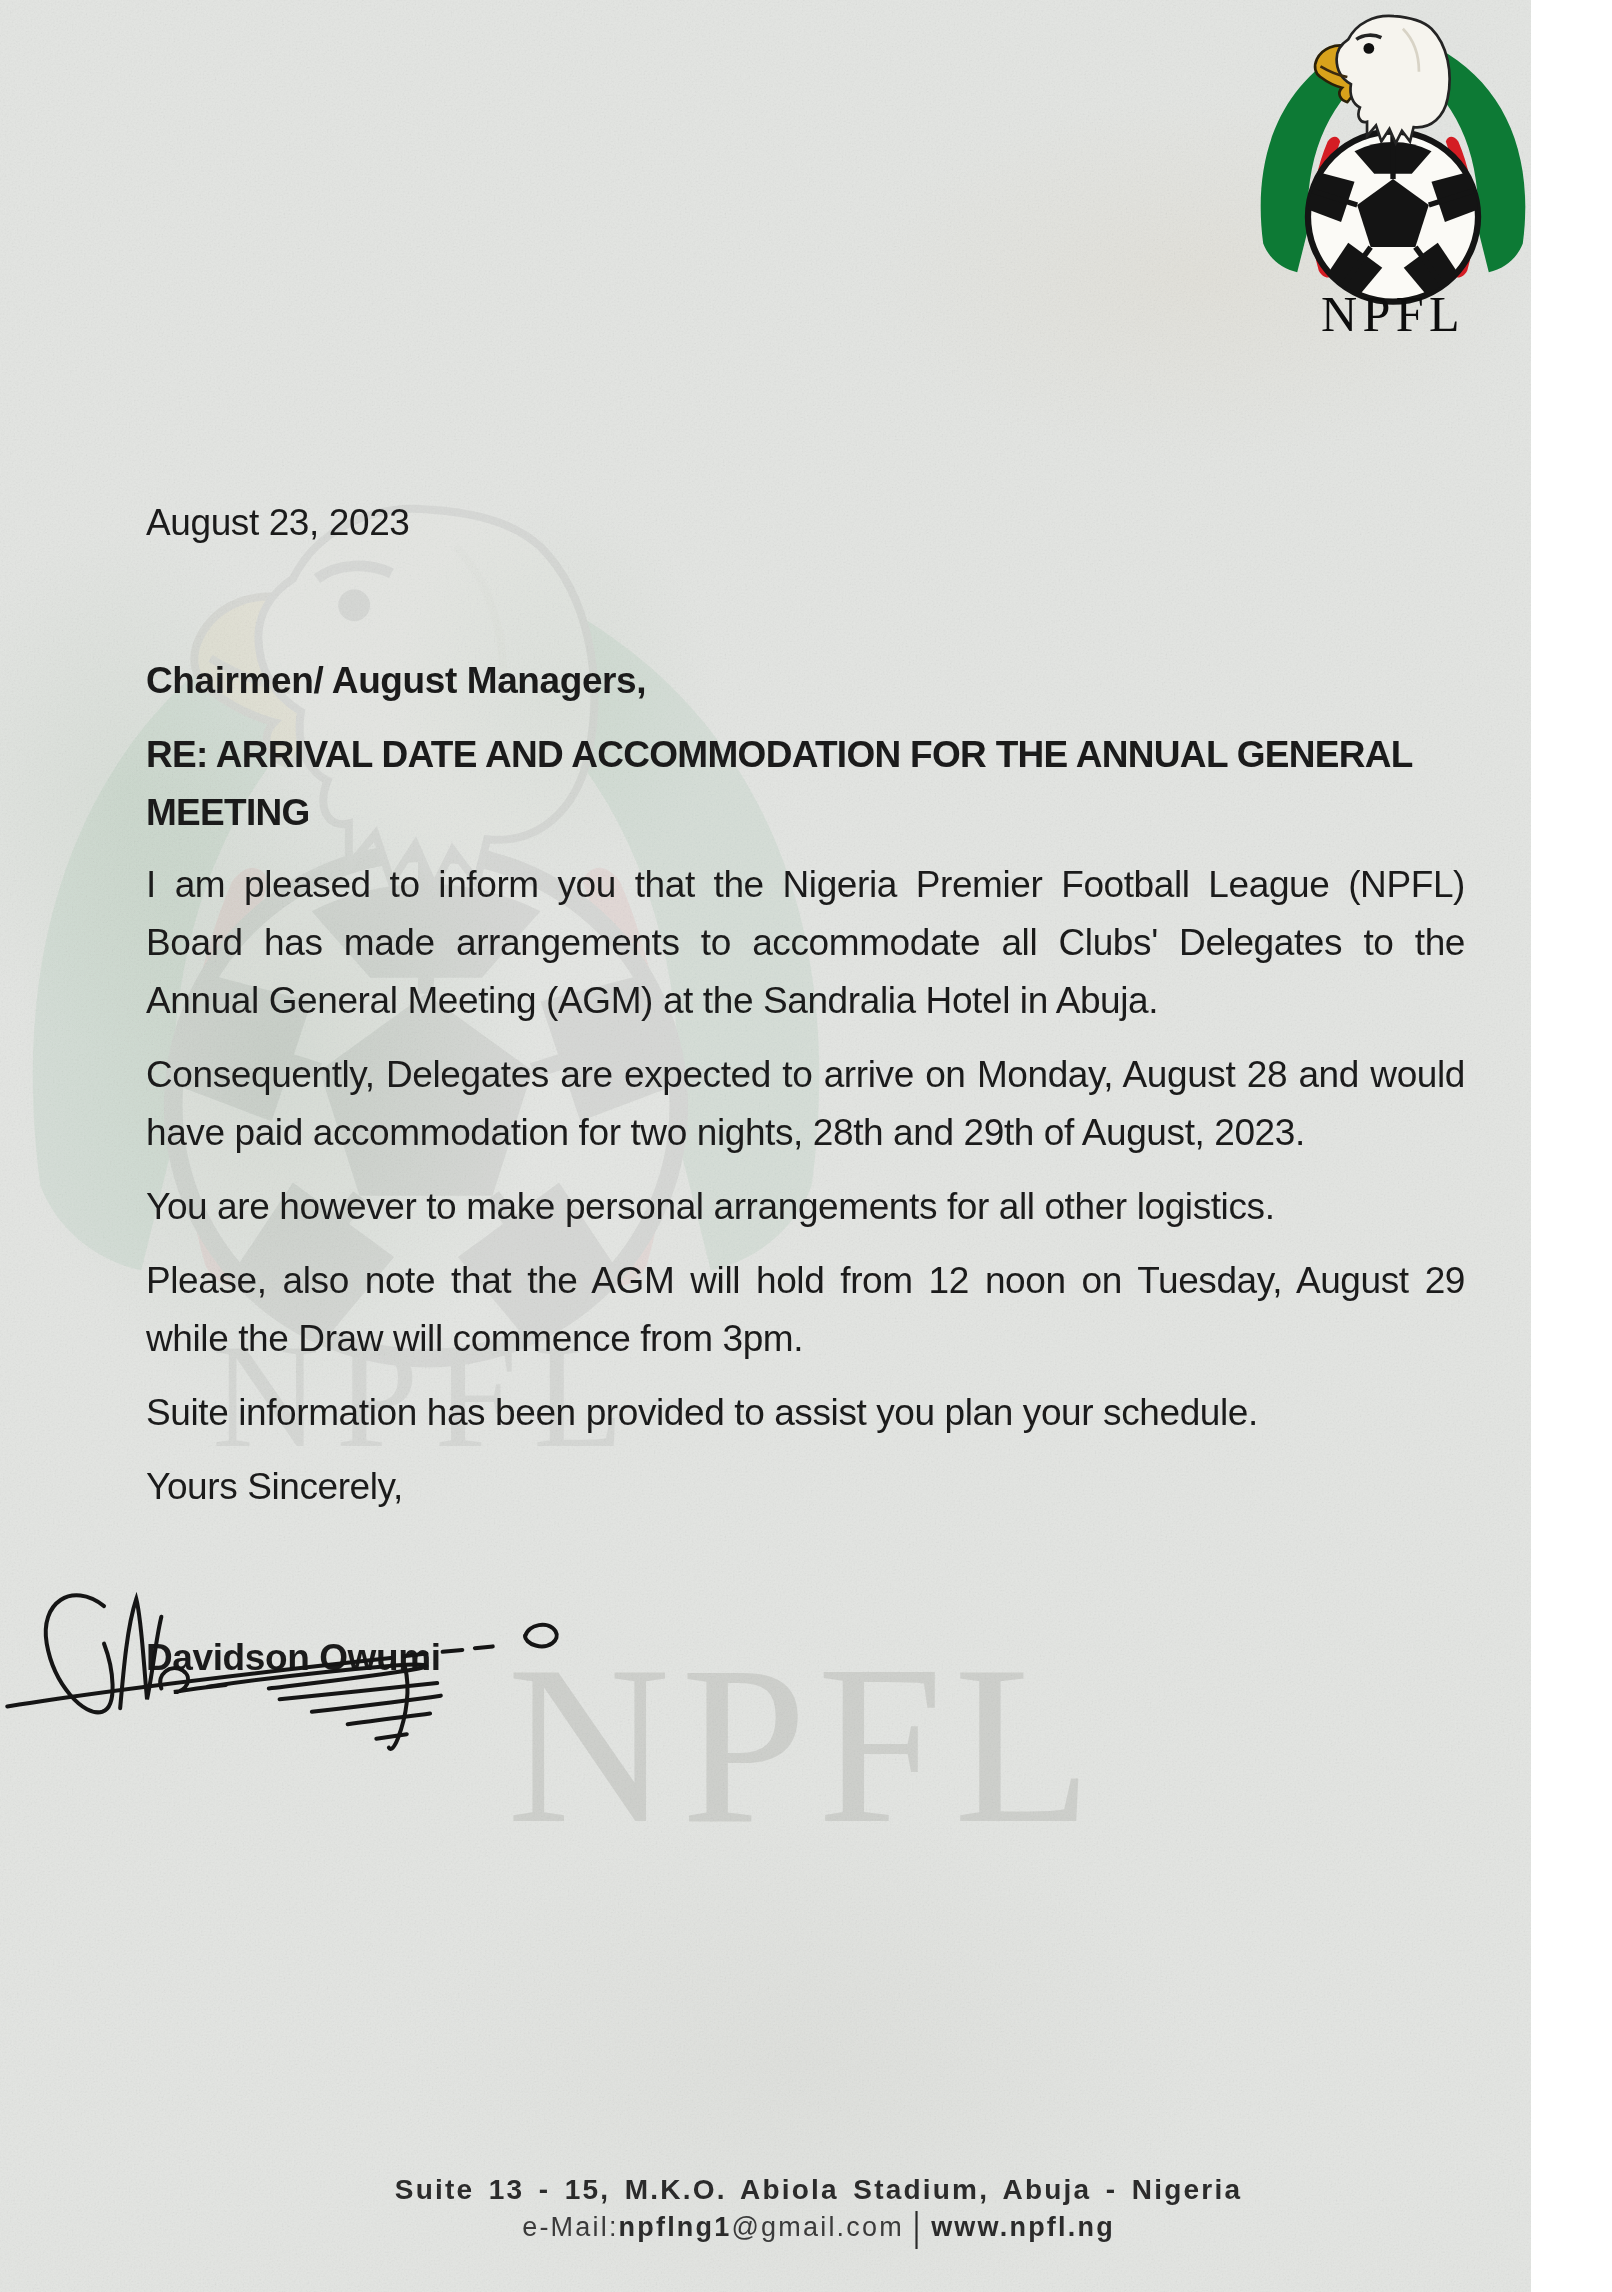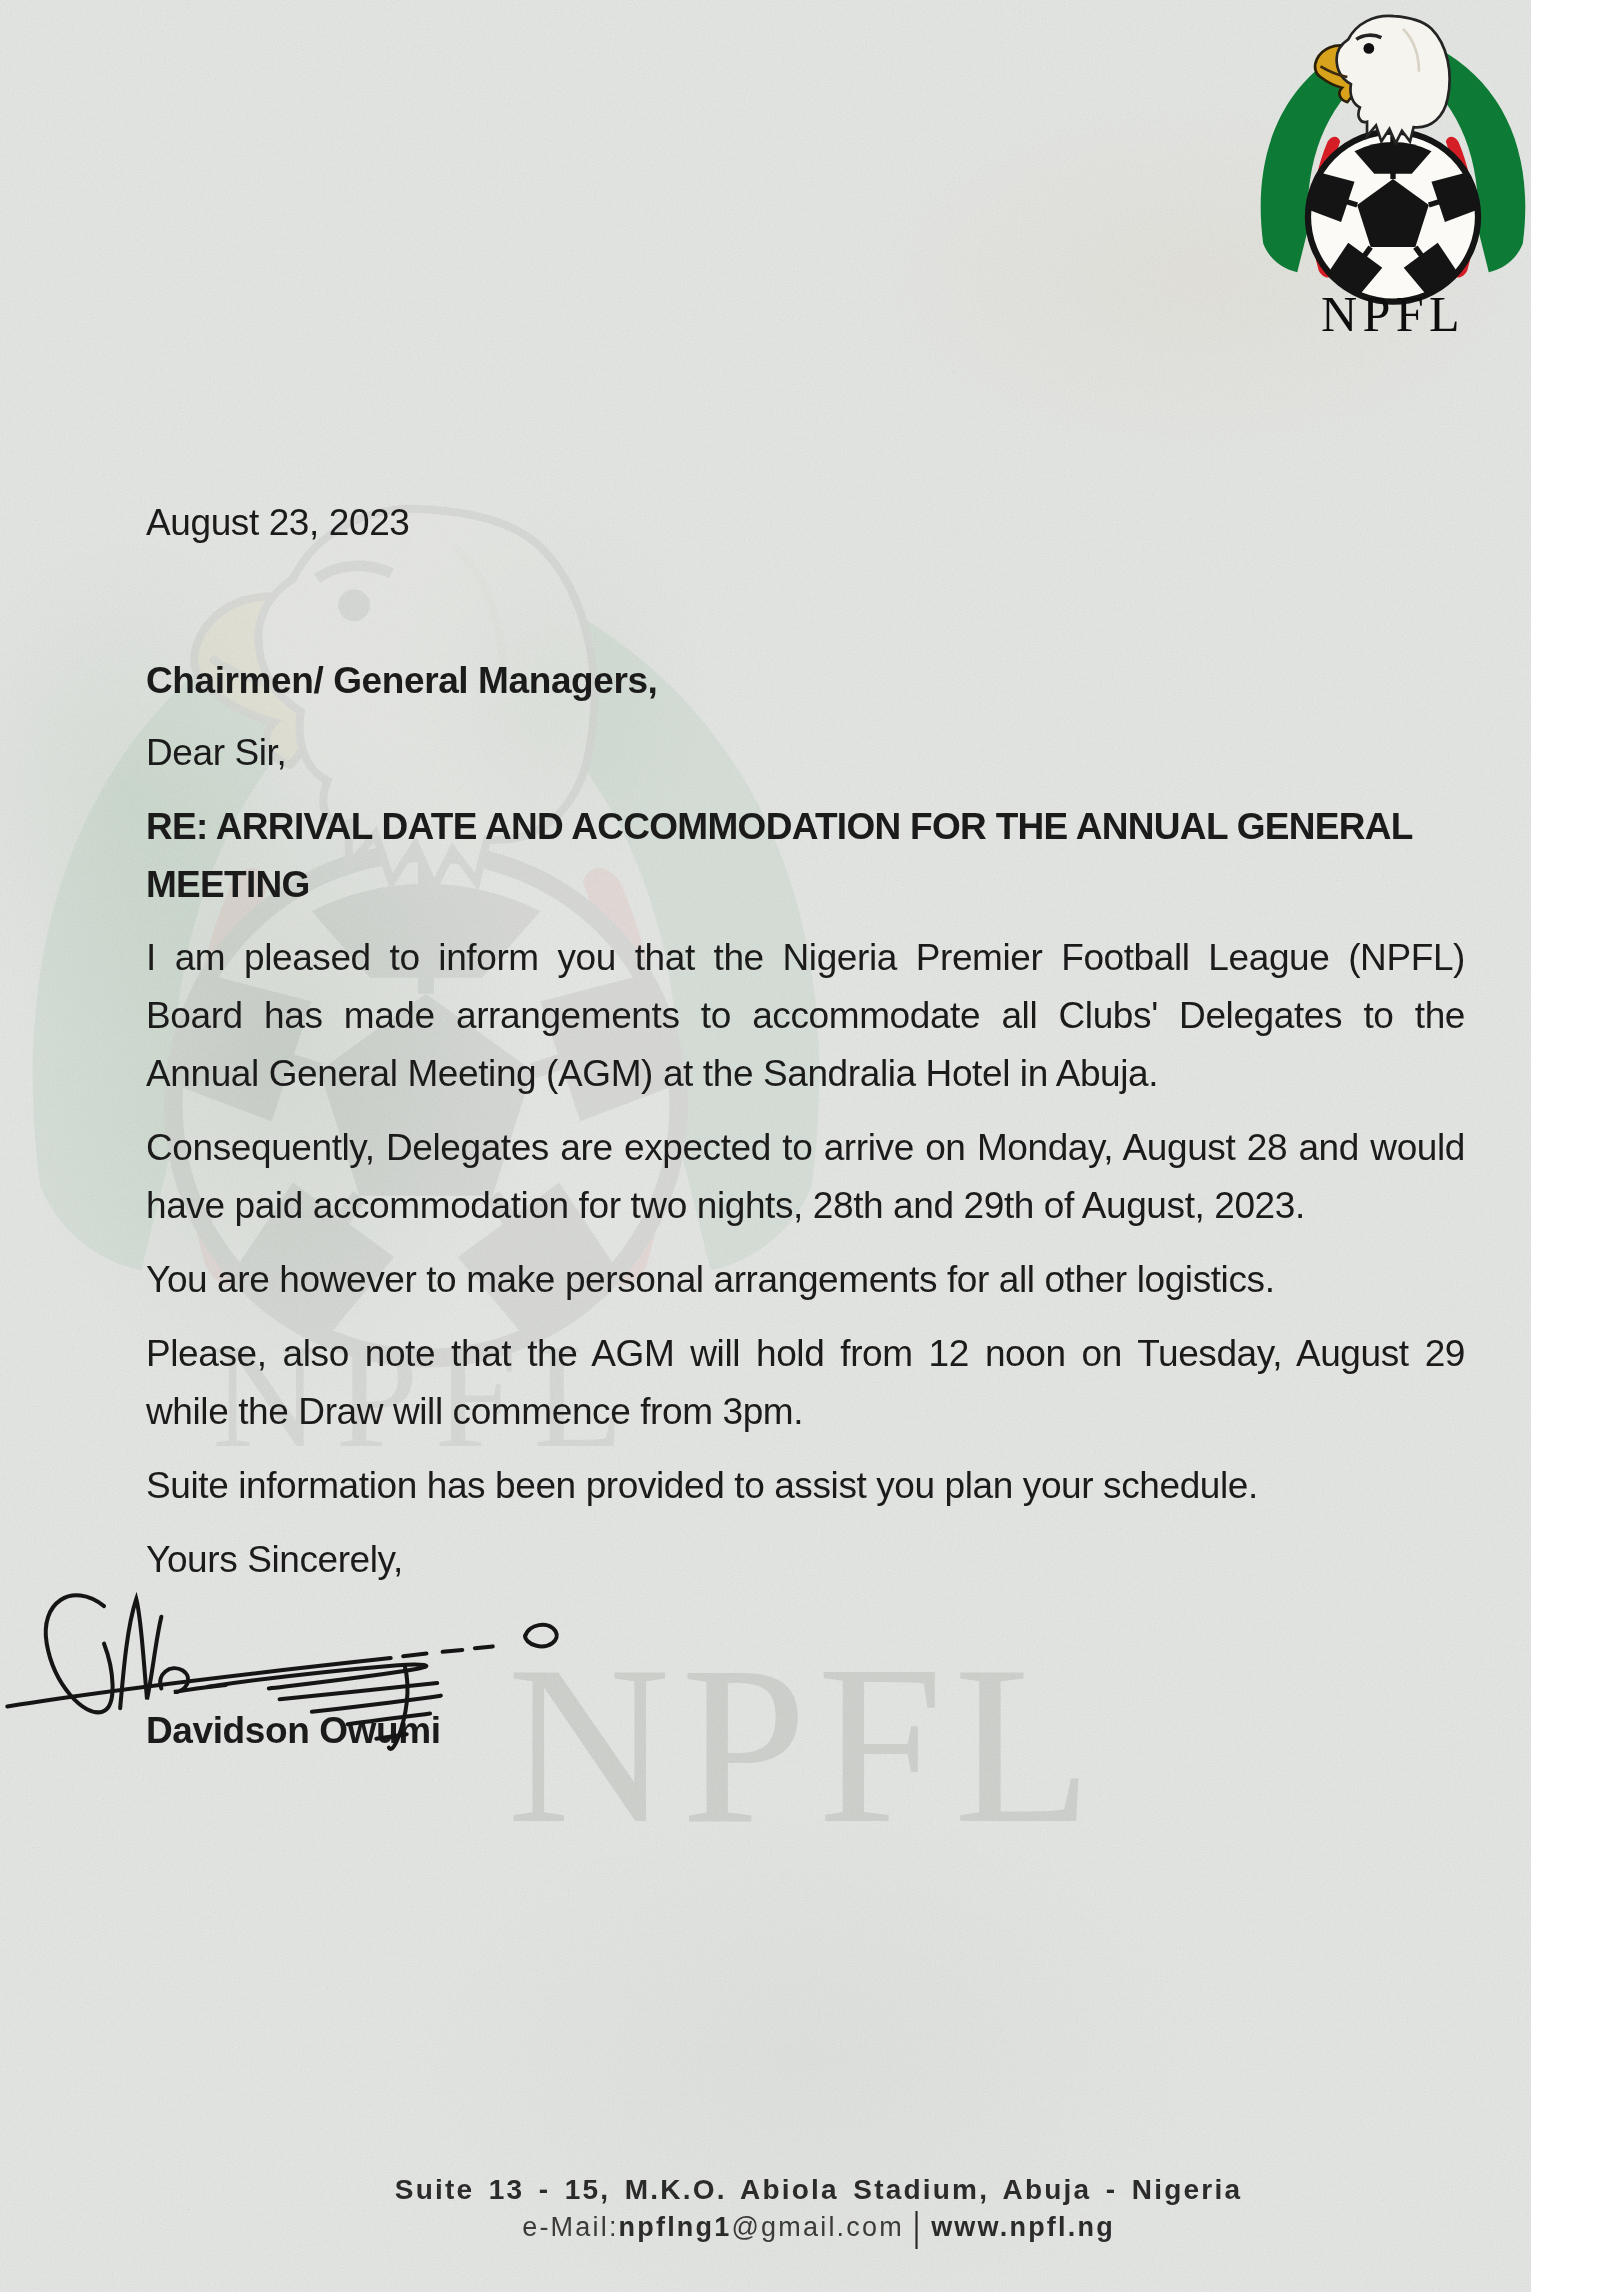--- a/index.html
+++ b/index.html
@@ -107,22 +107,21 @@
   <div class="ghost-logo">
     <svg width="878" height="990" viewBox="0 0 330 372" xmlns="http://www.w3.org/2000/svg">
       <use href="#logo-art"></use>
     </svg>
   </div>
 
   <div class="watermark-text">NPFL</div>
 
   <div class="content">
     <p class="date">August 23, 2023</p>
-    <p class="recipient-1">Chairmen/ General Managers,</p>
-    <p class="salutation">Dear Sir,</p>
+    <p class="recipient-1">Chairmen/ August Managers,</p>
     <p class="subject">RE: ARRIVAL DATE AND ACCOMMODATION FOR THE ANNUAL GENERAL MEETING</p>
     <p class="para para-first">I am pleased to inform you that the Nigeria Premier Football League (NPFL) Board has made arrangements to accommodate all Clubs' Delegates to the Annual General Meeting (AGM) at the Sandralia Hotel in Abuja.</p>
     <p class="para">Consequently, Delegates are expected to arrive on Monday, August 28 and would have paid accommodation for two nights, 28th and 29th of August, 2023.</p>
     <p class="para">You are however to make personal arrangements for all other logistics.</p>
     <p class="para">Please, also note that the AGM will hold from 12 noon on Tuesday, August 29 while the Draw will commence from 3pm.</p>
     <p class="para">Suite information has been provided to assist you plan your schedule.</p>
     <p class="closing">Yours Sincerely,</p>
     <p class="sig-name">Davidson Owumi</p>
   </div>
 

